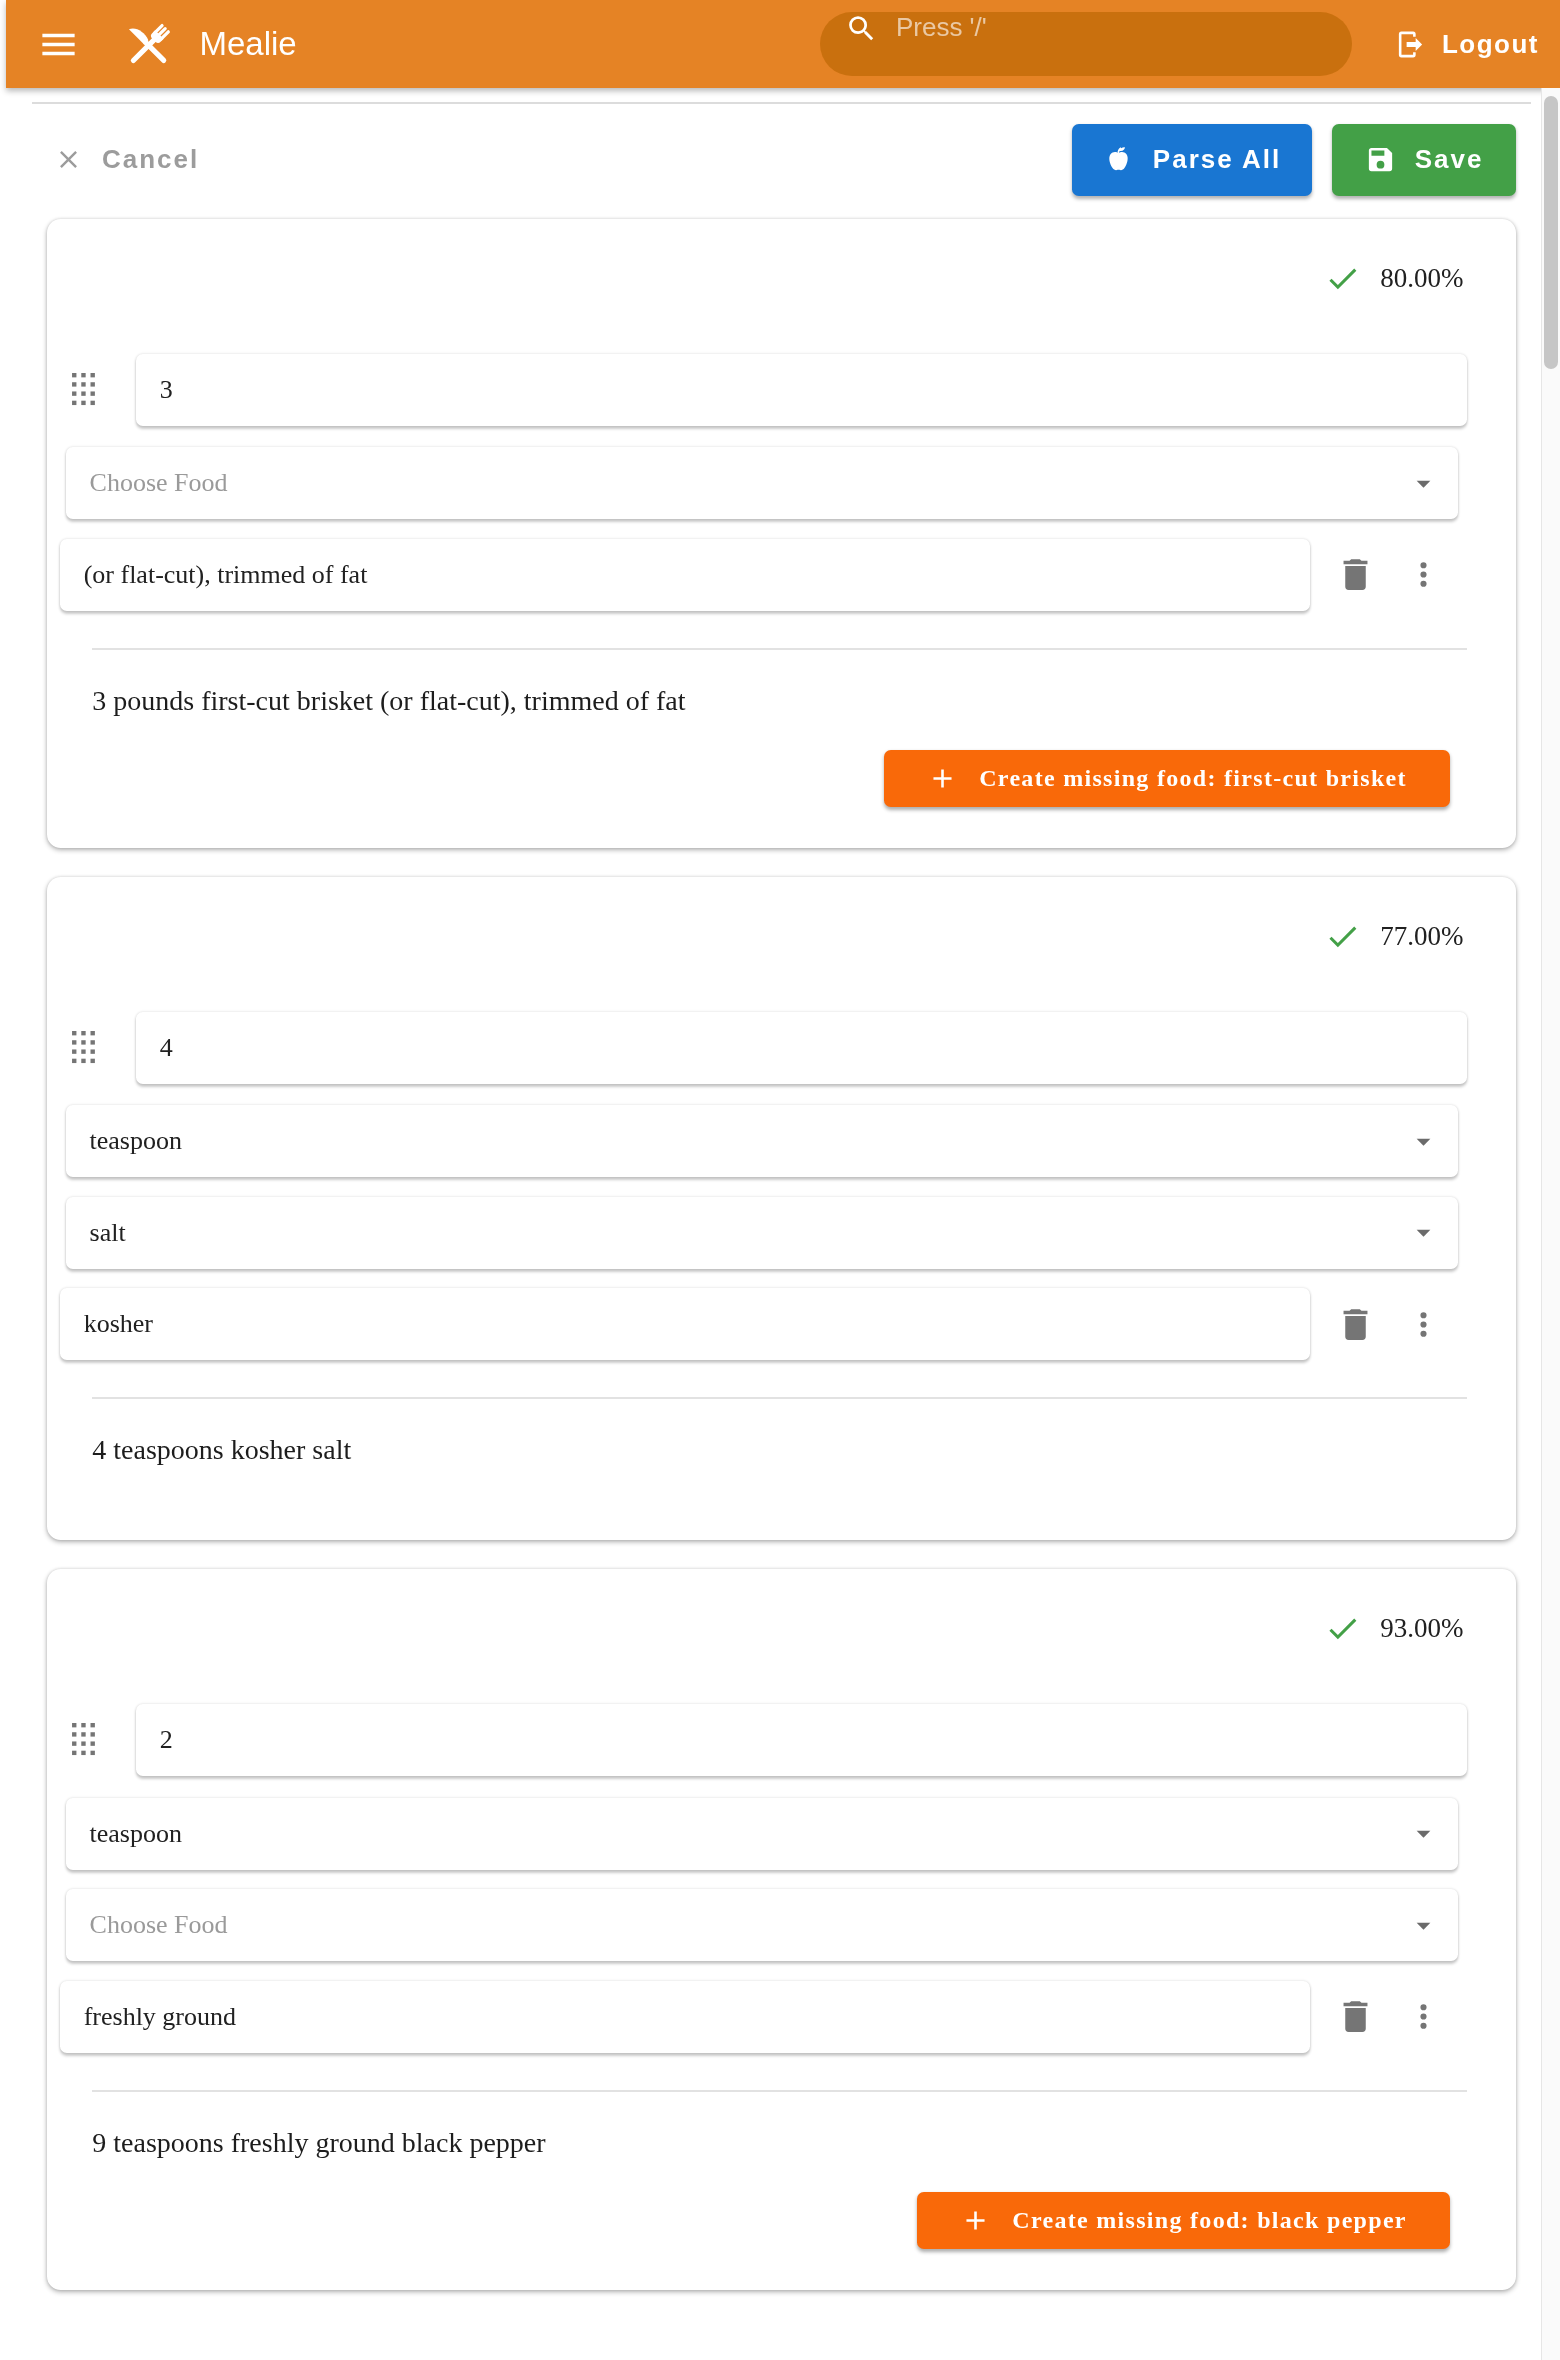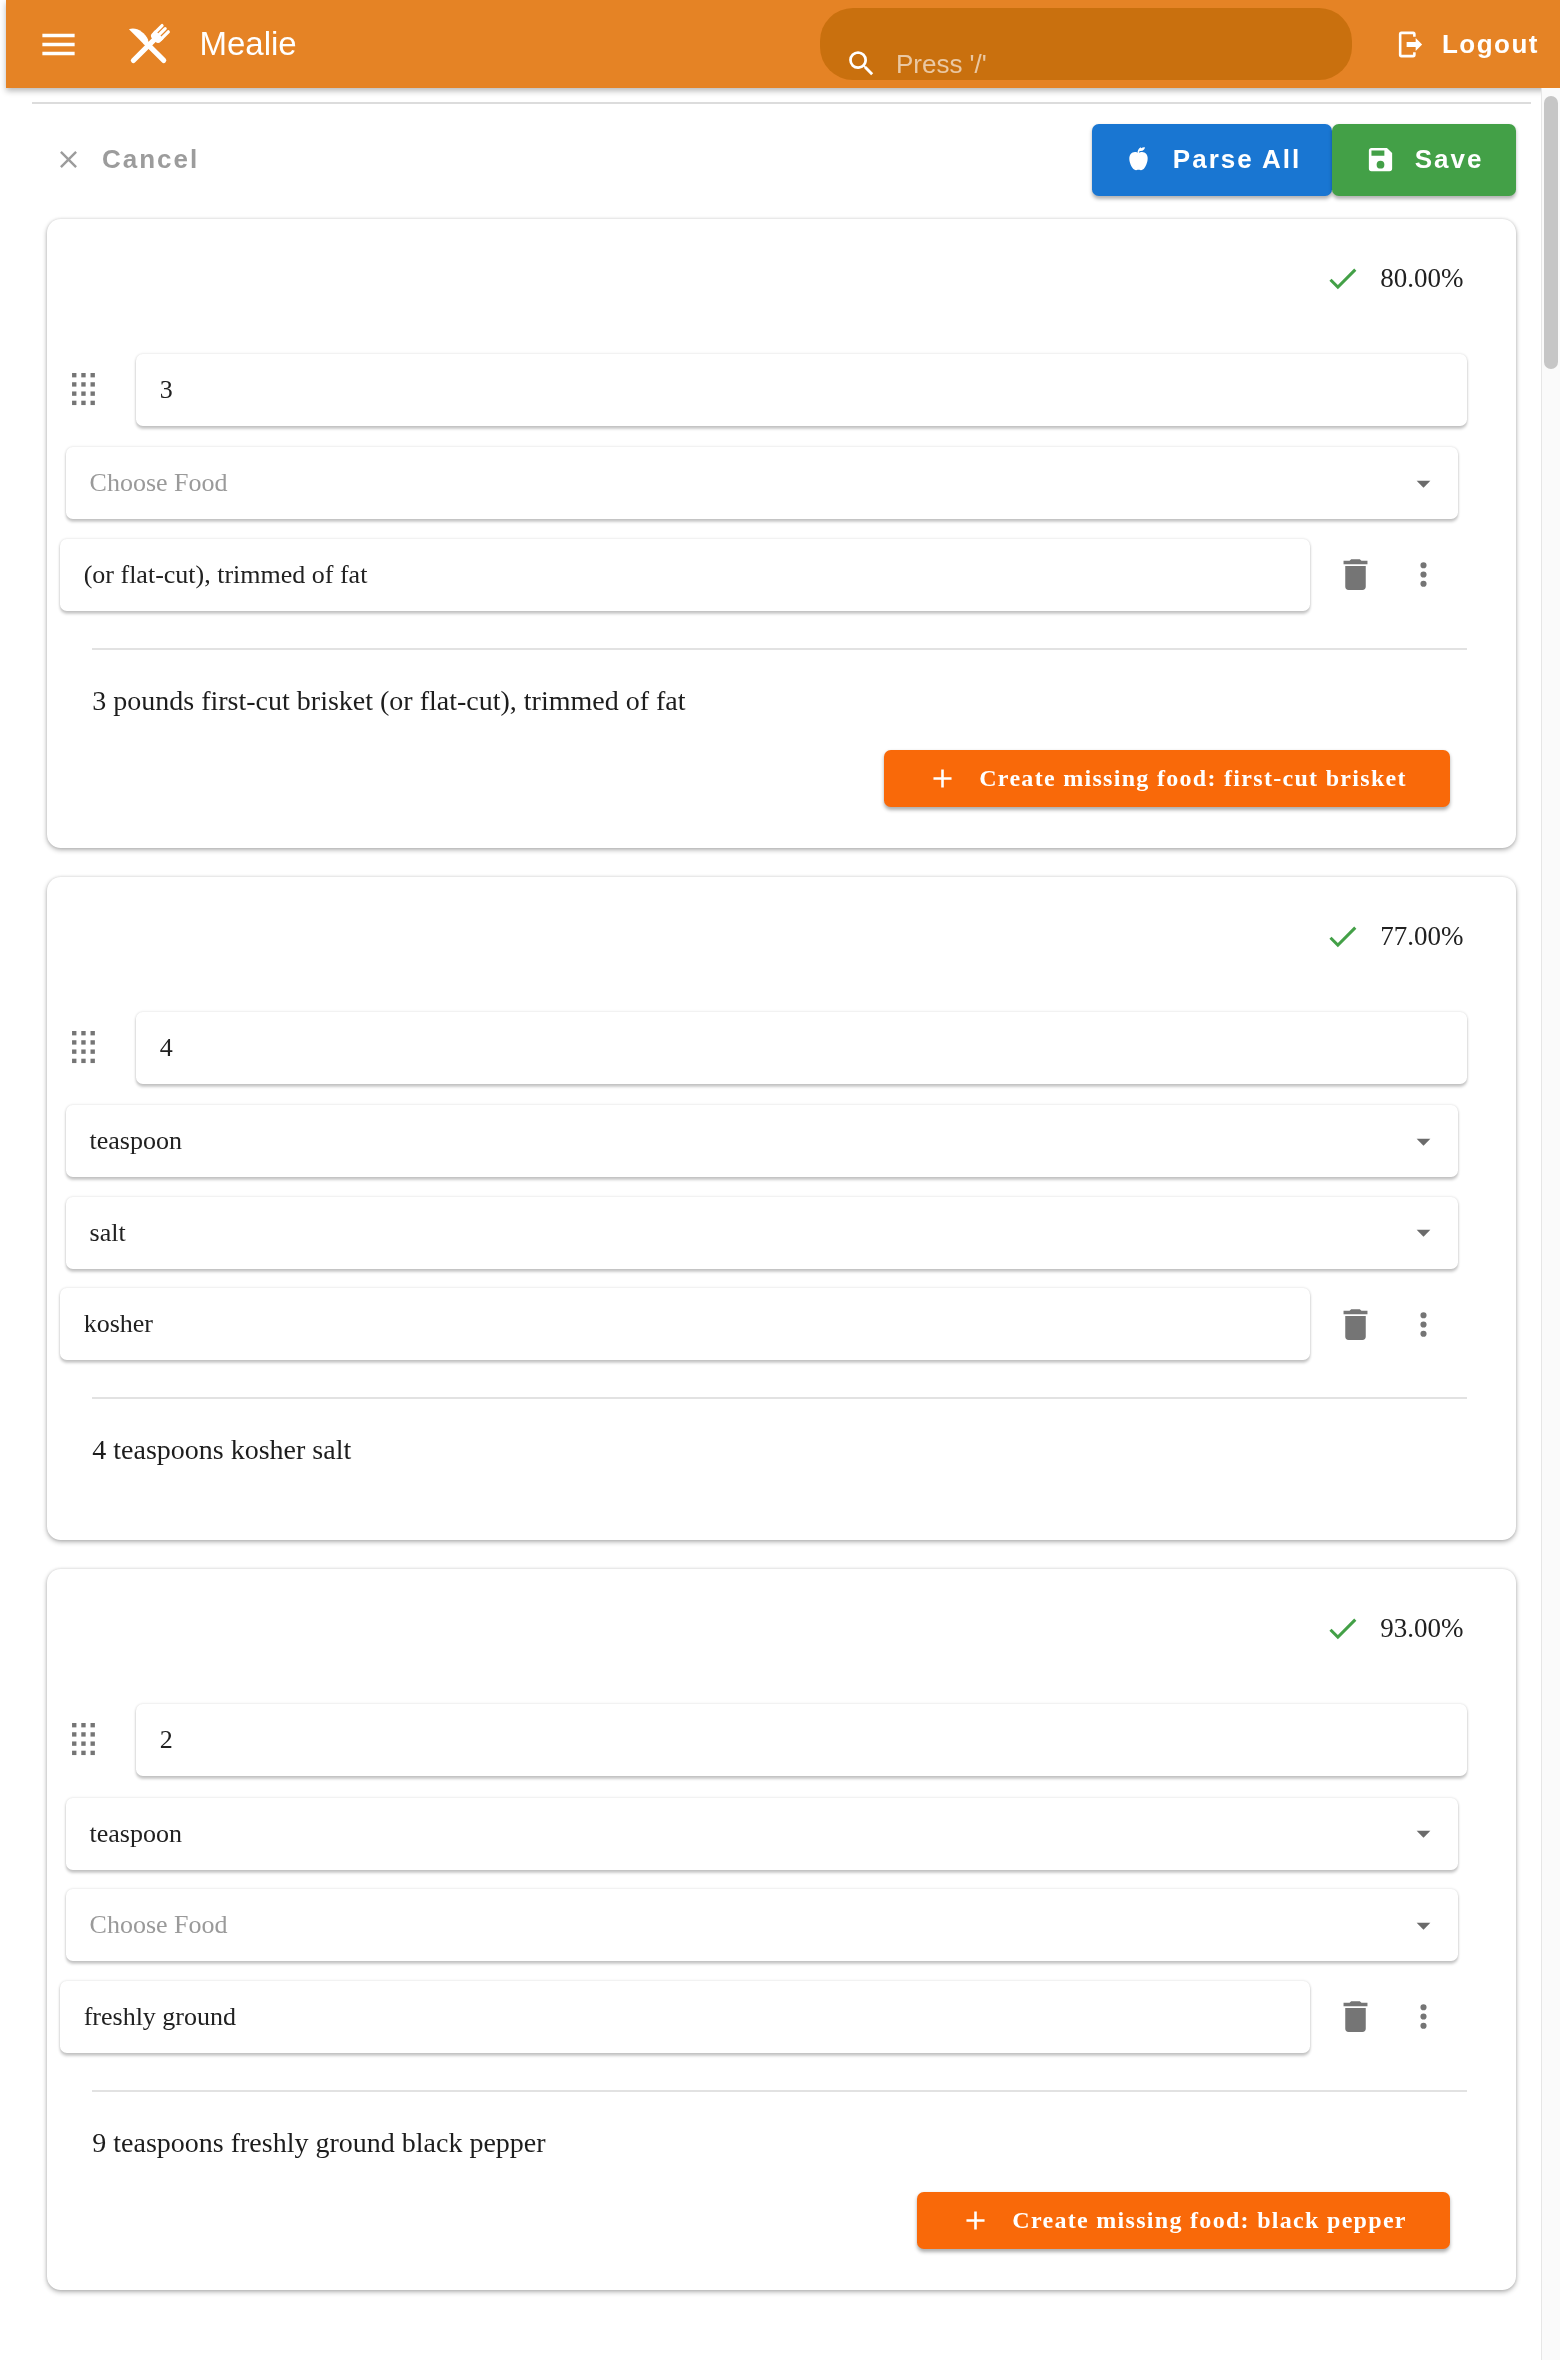--- a/index.html
+++ b/index.html
@@ -14,23 +14,23 @@
   .app-header {
     position:fixed; top:0; left:6px; width:1560px; height:88px; z-index:20;
     background:var(--header-orange,#E58325);
     display:flex; align-items:center; padding:0 27px 0 31px;
     box-shadow:0 2.9px 5.9px rgba(0,0,0,0.28);
   }
   .hamburger { width:43px; height:43px; cursor:pointer; }
   .logo { width:59px; height:59px; margin-left:39px; }
   .app-title { color:#fff; font-size:33px; margin-left:21.5px; font-weight:400; }
   .search-bar {
-    margin-left:auto; width:532px; height:72px; border-radius:33px;
+    margin-left:auto; width:532px; height:64px; border-radius:33px;
     background:var(--search-pill,#C9700E);
-    display:flex; align-items:flex-end; padding:0 25px; cursor:text;
+    display:flex; align-items:flex-start; padding:0 25px; cursor:text;
   }
   .search-bar .ph { color:rgba(255,255,255,0.62); font-size:26px; margin-left:17.6px; }
   .logout-btn {
     margin-left:43px; display:flex; align-items:flex-start; gap:15.6px;
     color:#fff; font-size:26px; font-weight:700; letter-spacing:1.5px; cursor:pointer;
   }
 
   
   .page { position:relative; padding:102px 29px 0 32px; }
   .top-divider { height:2px; background:#DCDCDC; }
@@ -39,21 +39,21 @@
     display:flex; align-items:center; gap:19.5px; margin-left:21.5px;
     color:#9C9C9C; font-size:26px; font-weight:700; letter-spacing:2px; cursor:pointer;
   }
   .spacer { flex:1; }
   .btn {
     border:none; display:flex; align-items:center; gap:18.5px; height:72px;
     border-radius:6.8px; color:#fff; font-family:inherit;
     font-size:26px; font-weight:700; letter-spacing:2px; cursor:pointer;
     box-shadow:0 2.9px 3.9px rgba(0,0,0,0.3);
   }
-  .parse-btn { background:var(--parse-blue,#1976D2); padding:0 31px; margin-right:0; }
+  .parse-btn { background:var(--parse-blue,#1976D2); padding:0 31px; margin-right:20px; }
   .save-btn  { background:var(--save-green,#43A047); padding:8px 33px; margin-right:14.6px; }
 
   
   .card {
     margin:23.4px 14.6px 29px 14.6px; border-radius:13.7px; background:#fff;
     box-shadow:0 2px 4.9px rgba(0,0,0,0.3), 0 0 2.9px rgba(0,0,0,0.12);
     padding:41px 49px 41px 13.7px;
     font-family:Liberation Serif, serif;
   }
   .card.no-create { padding-bottom:74px; }

